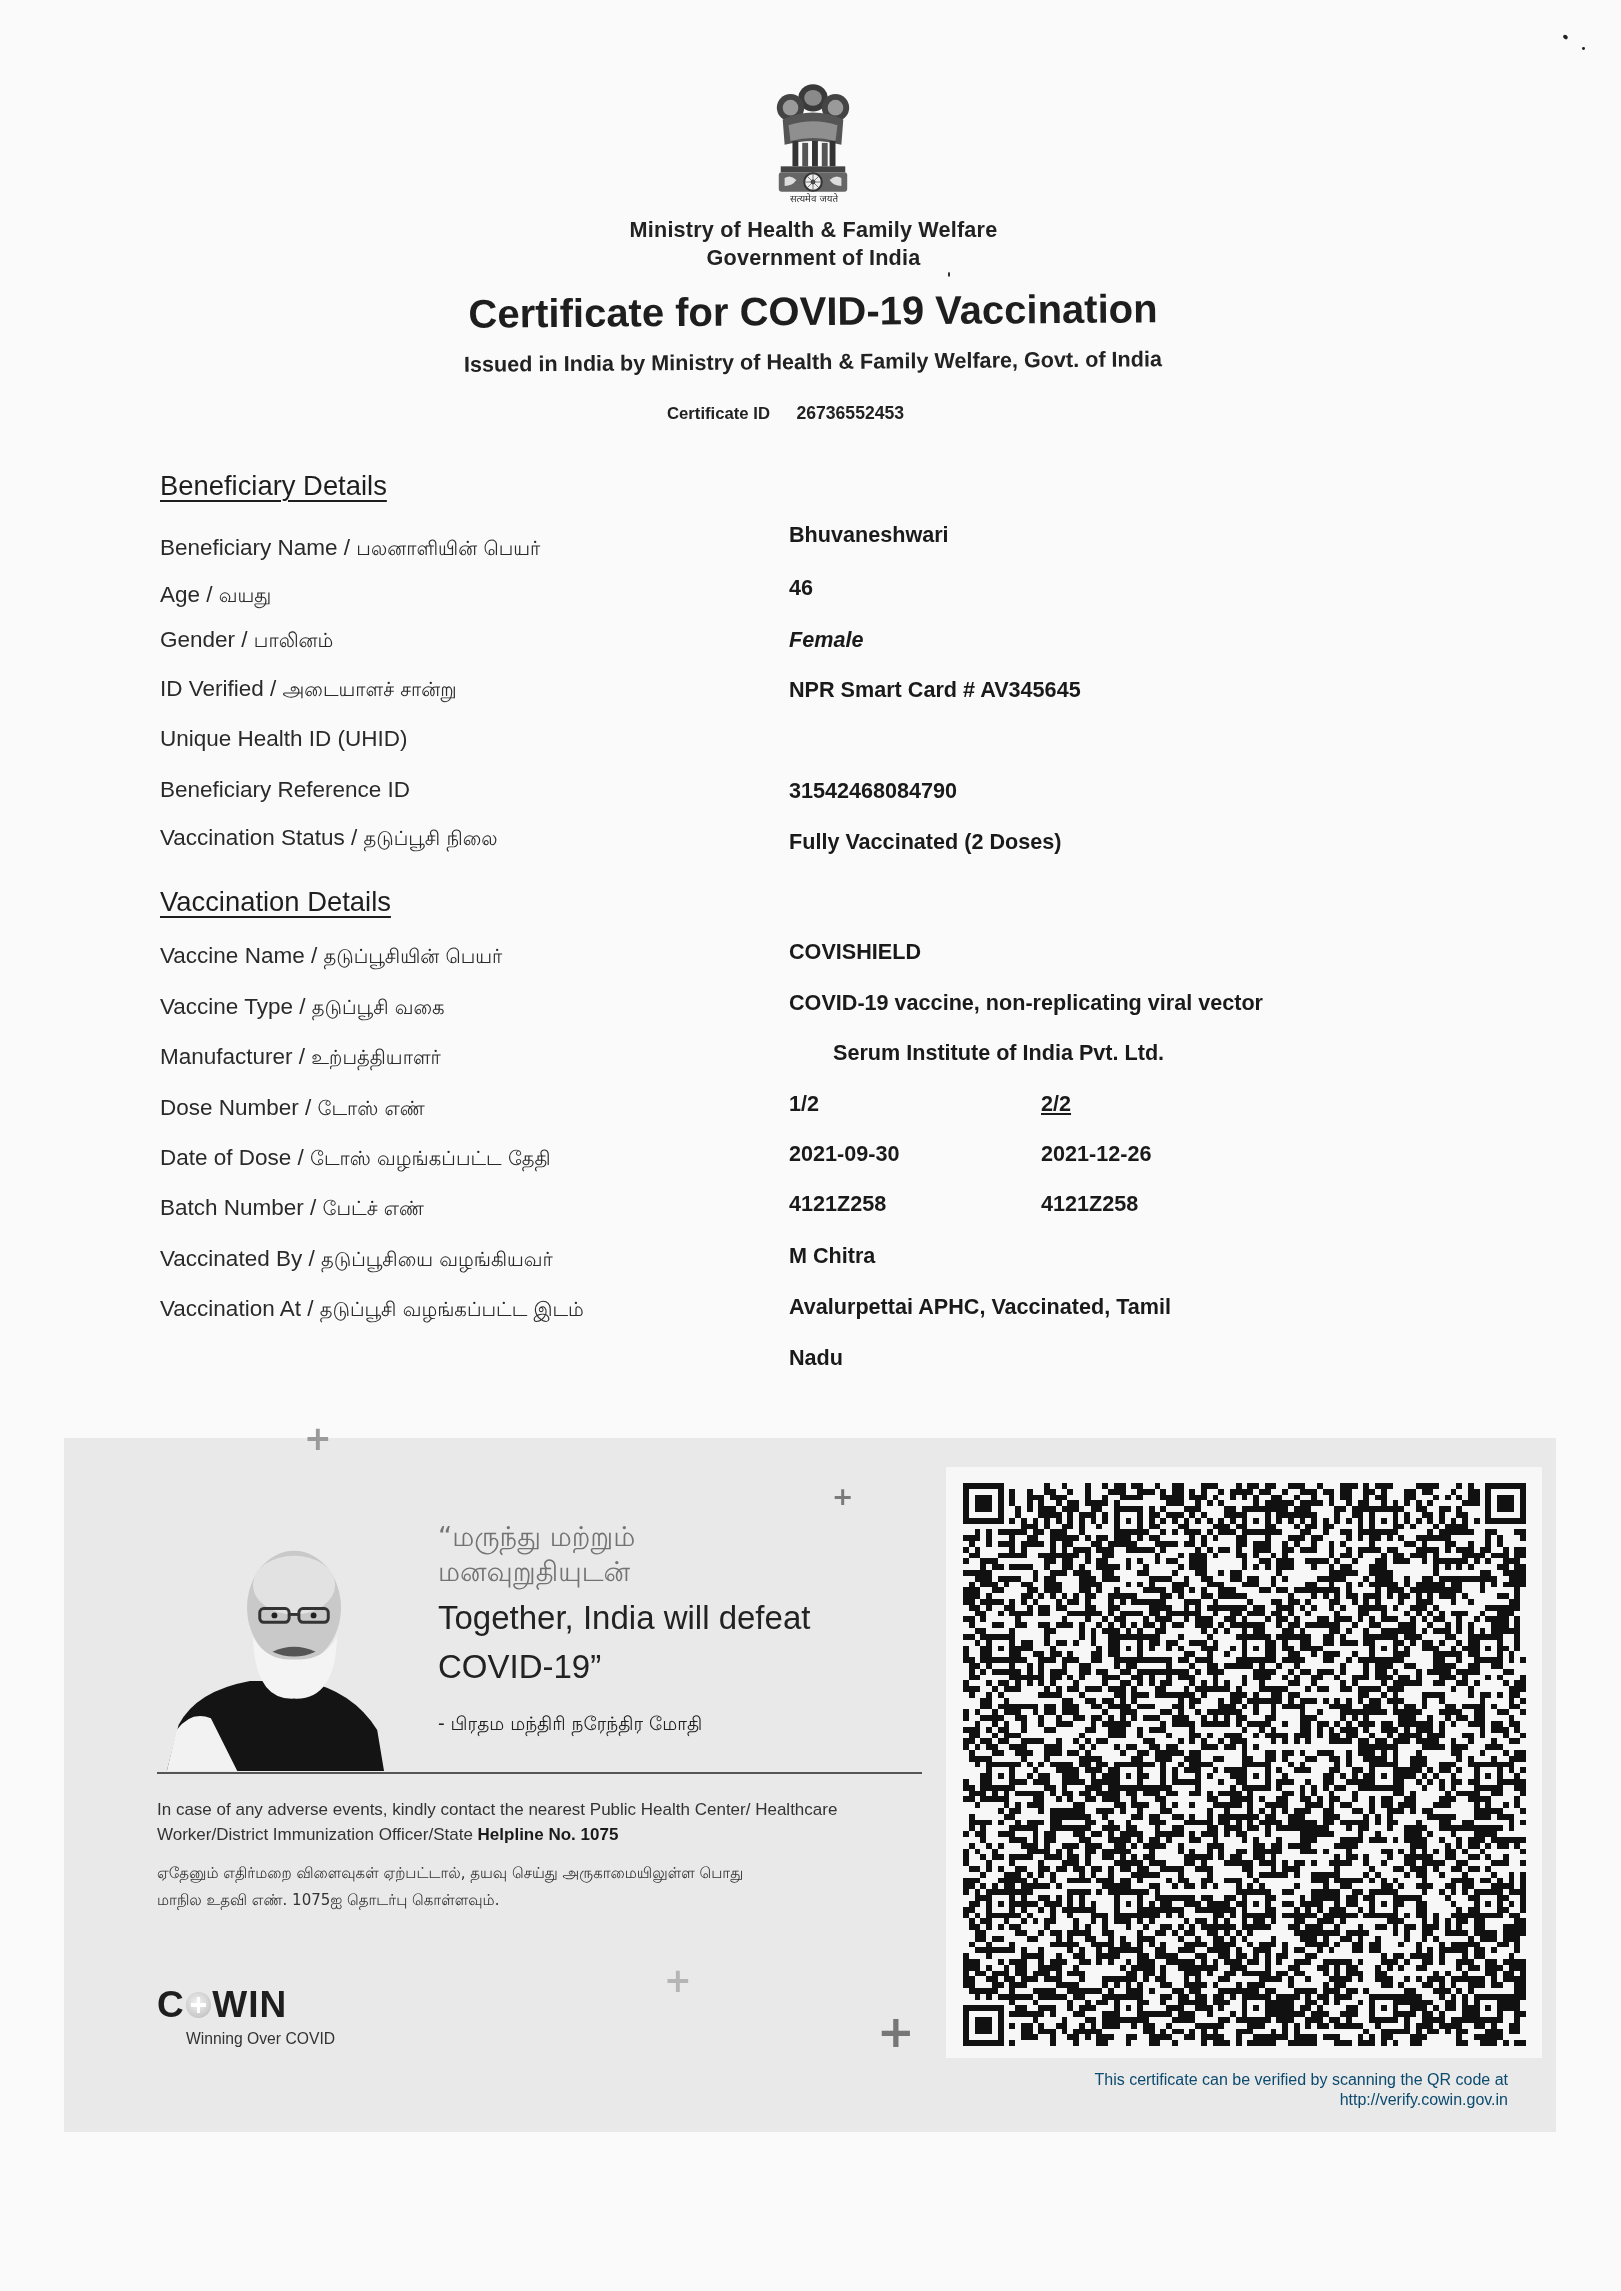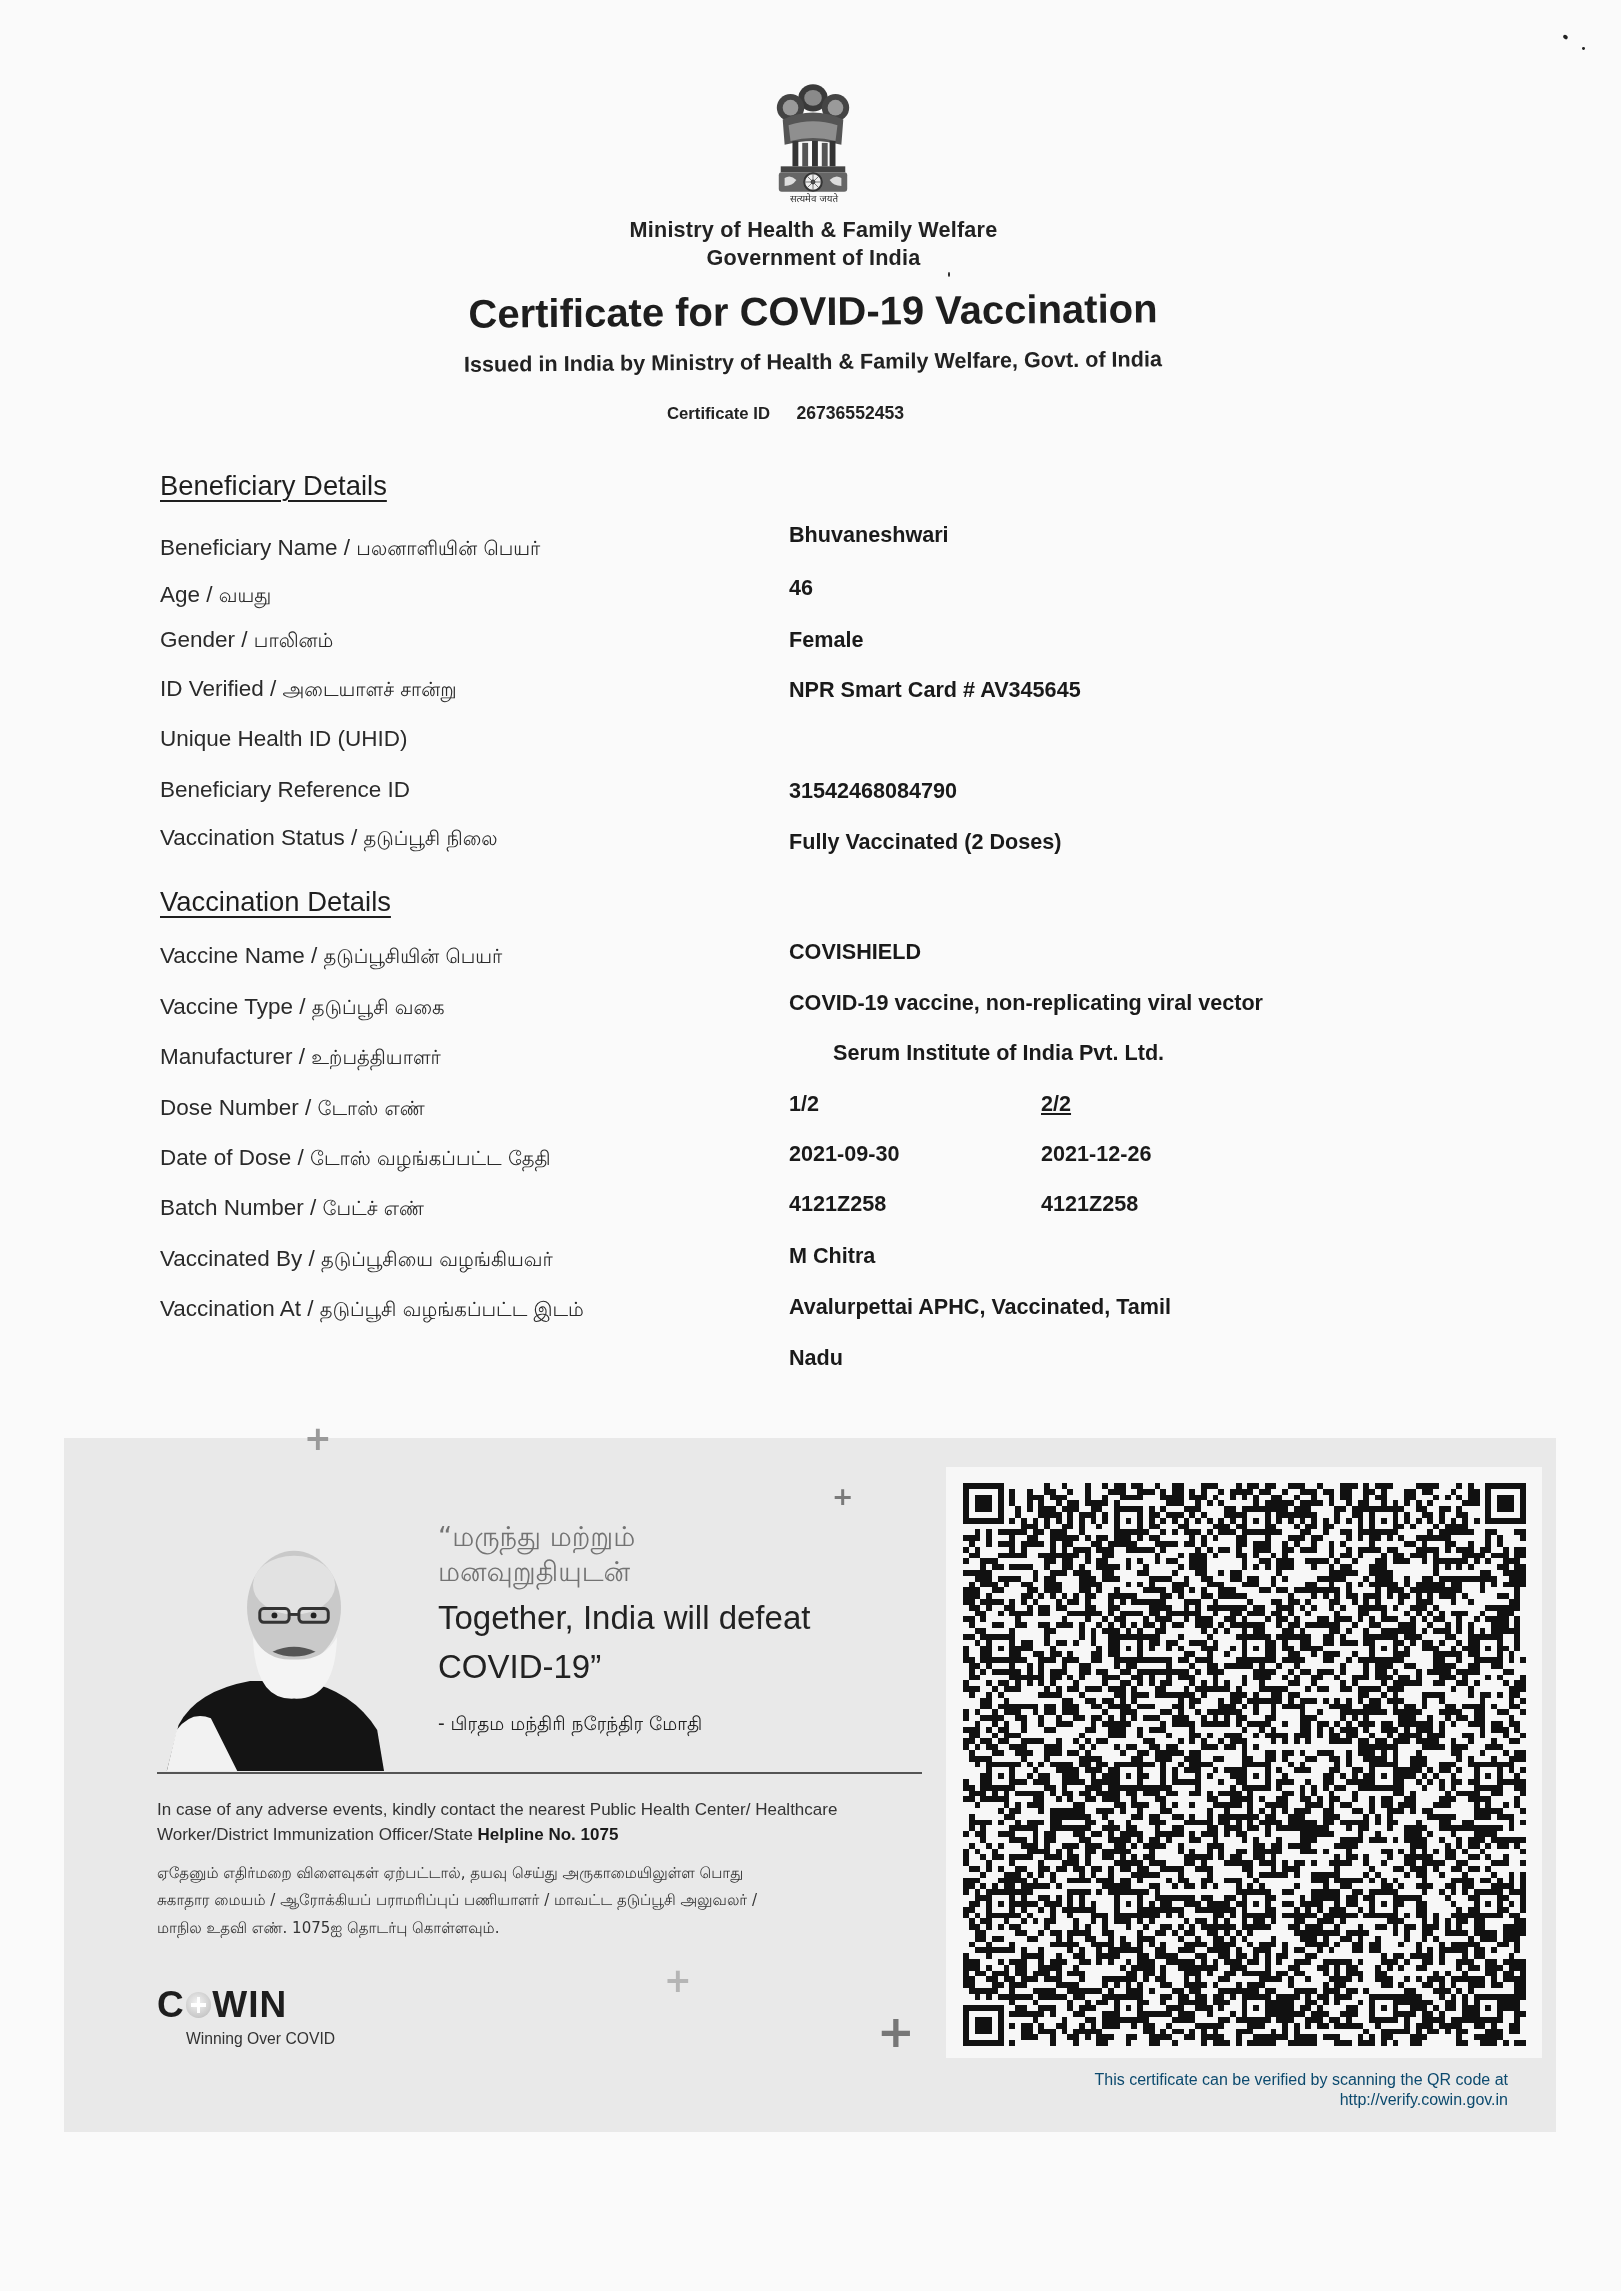--- a/index.html
+++ b/index.html
@@ -199,21 +199,21 @@
 <div class="row-value" style="top:522px;">Bhuvaneshwari</div>
 
 <div class="row-label" style="top:582px;">
   <span>Age / </span><span class="ta">வயது</span>
 </div>
 <div class="row-value" style="top:575px;">46</div>
 
 <div class="row-label" style="top:627px;">
   <span>Gender / </span><span class="ta">பாலினம்</span>
 </div>
-<div class="row-value" style="top:627px;">Female</div>
+<div class="row-value" style="top:627px;font-style:italic;">Female</div>
 
 <div class="row-label" style="top:676px;">
   <span>ID Verified / </span><span class="ta">அடையாளச் சான்று</span>
 </div>
 <div class="row-value" style="top:677px;">NPR Smart Card # AV345645</div>
 
 <div class="row-label" style="top:726px;">
   <span>Unique Health ID (UHID)</span>
 </div>
 <div class="row-value" style="top:726px;"></div>
@@ -312,21 +312,20 @@
 </div>
 <div class="abs quote-author">- பிரதம மந்திரி நரேந்திர மோதி</div>
 
 <div class="abs divider"></div>
 
 <div class="abs adverse-en">
   <span>In case of any adverse events, kindly contact the nearest Public Health Center/ Healthcare Worker/District Immunization Officer/State </span><b>Helpline No. 1075</b>
 </div>
 <div class="abs adverse-ta">
   <div>ஏதேனும் எதிர்மறை விளைவுகள் ஏற்பட்டால், தயவு செய்து அருகாமையிலுள்ள பொது</div>
-  <div>சுகாதார மையம் / ஆரோக்கியப் பராமரிப்புப் பணியாளர் / மாவட்ட தடுப்பூசி அலுவலர் /</div>
   <div>மாநில உதவி எண். 1075ஐ தொடர்பு கொள்ளவும்.</div>
 </div>
 
 <div class="abs cowin">
   <span>C</span>
   <span class="o"></span>
   <span>WIN</span>
 </div>
 <div class="abs cowin-tag">Winning Over COVID</div>
 

